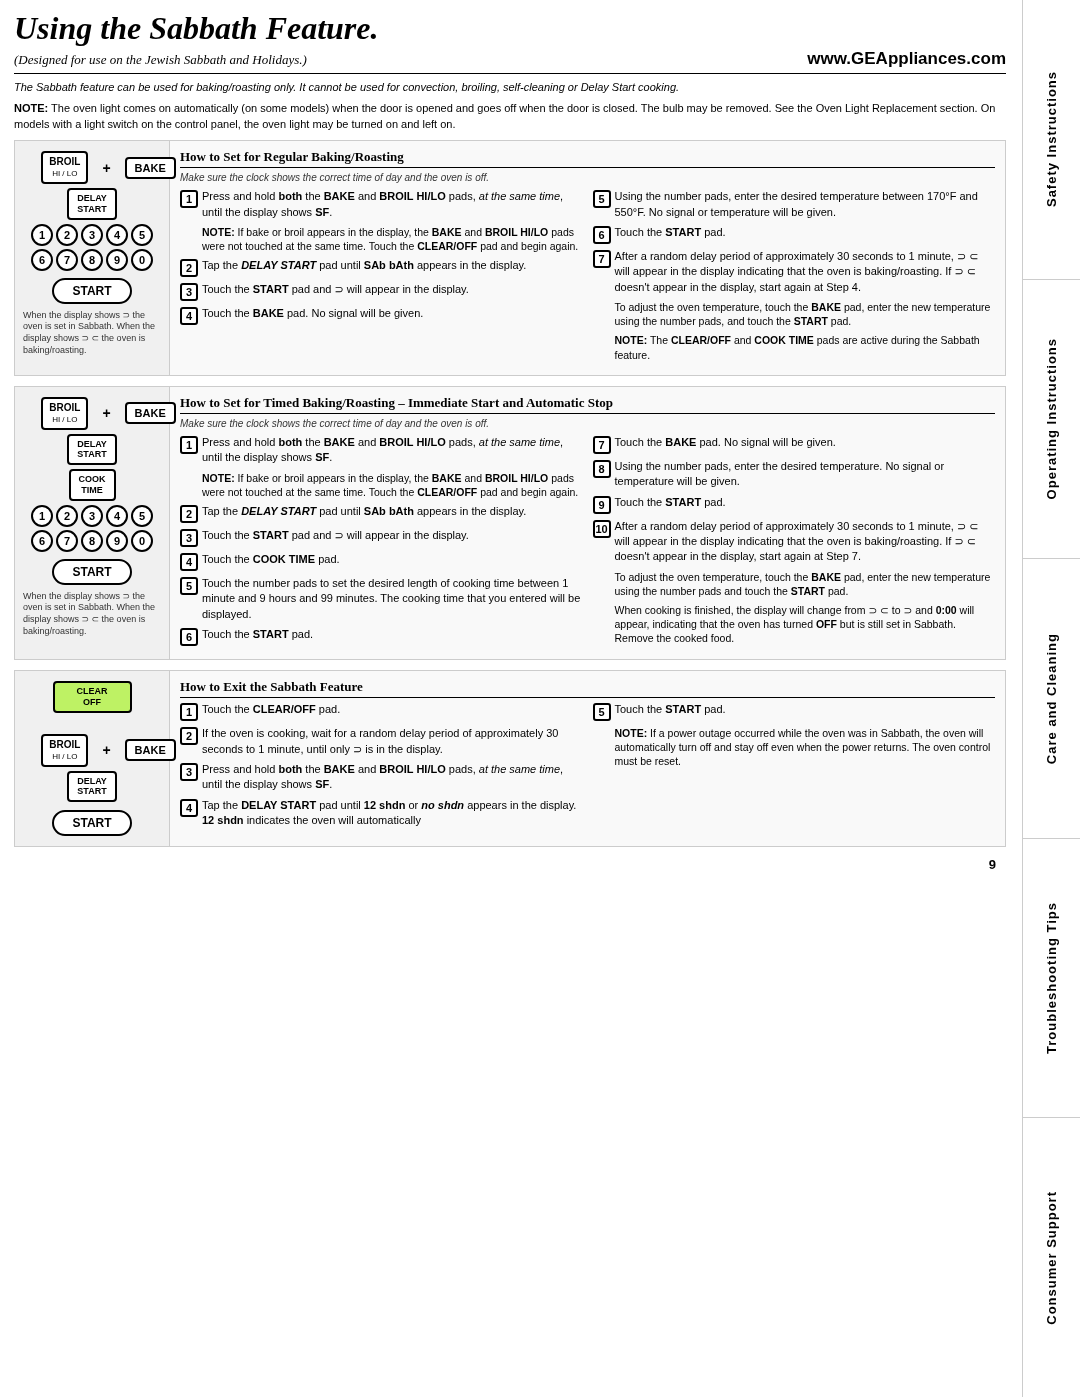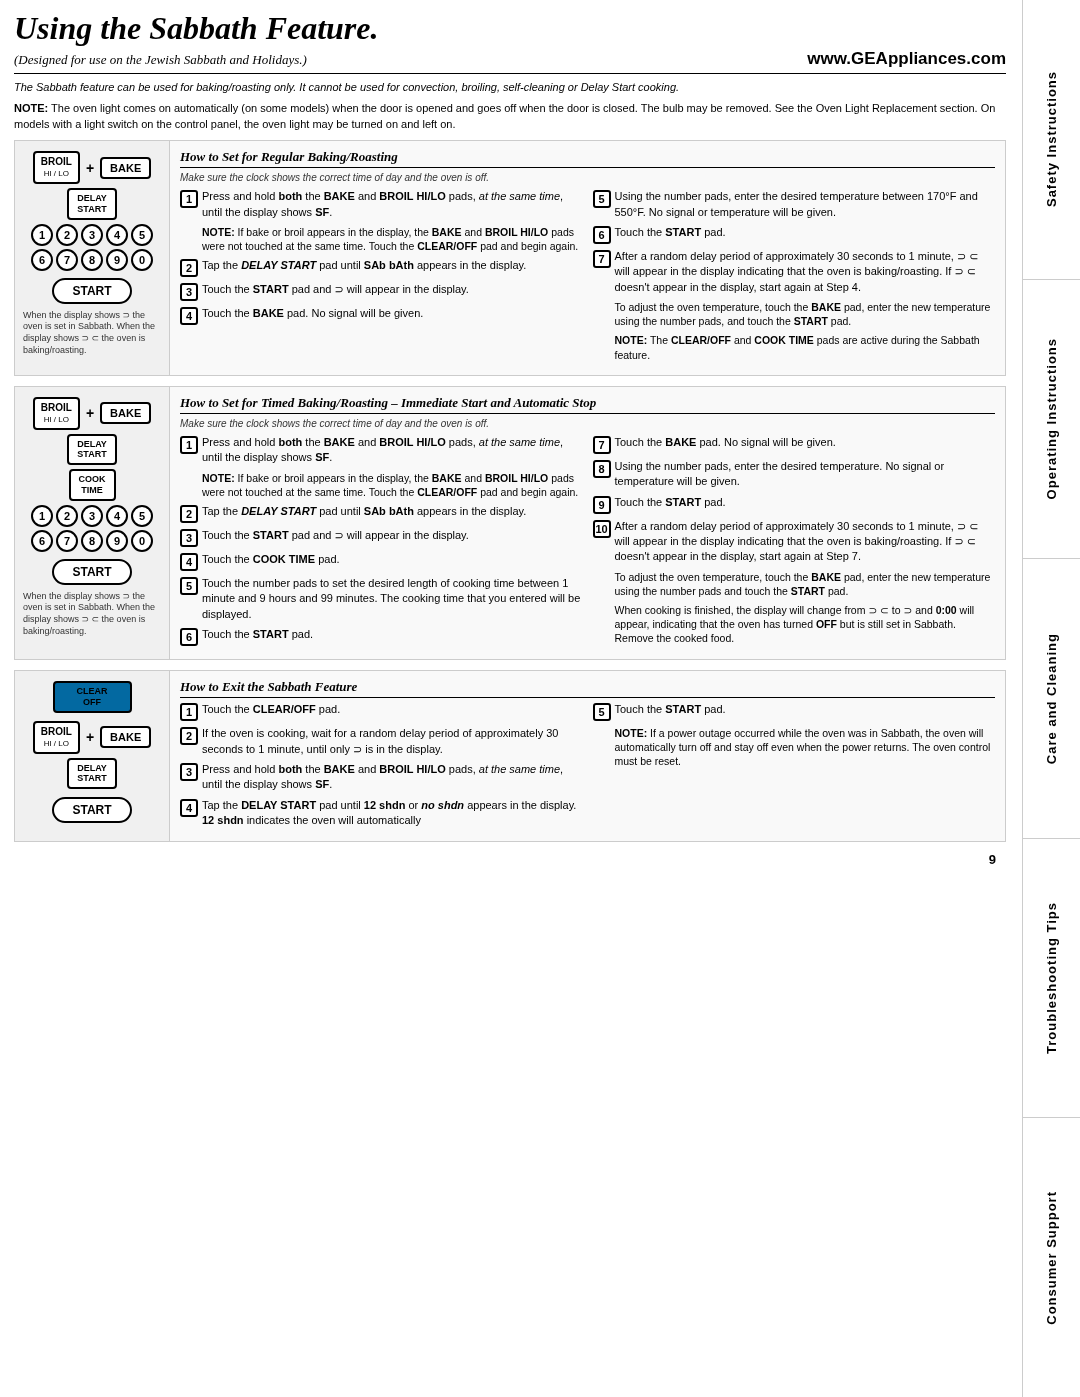--- a/index.html
+++ b/index.html
@@ -104,21 +104,22 @@
       display: flex;
       flex-direction: column;
       align-items: center;
       background: #f0f0f0;
       border-right: 1px solid #ccc;
     }
     .keypad-top-row {
       display: flex;
       align-items: center;
       margin-bottom: 4px;
-      gap: 4px;
+      gap: 12px;
+      padding-left: 33px;
     }
     .btn-broil {
       border: 2px solid #000;
       border-radius: 4px;
       padding: 3px 6px;
       font-size: 10px;
       font-weight: bold;
       text-align: center;
       background: #fff;
       line-height: 1.1;
@@ -188,34 +189,33 @@
       text-align: left;
       color: #333;
     }
     .btn-clear-off {
       border: 2px solid #000;
       border-radius: 4px;
       padding: 3px 22px;
       font-size: 9px;
       font-weight: bold;
       text-align: center;
-      background: #0369a1;
-      margin-bottom: 8px;
+      background: #bef264;
+      margin-bottom: 21px;
       line-height: 1.2;
     }
 
     
     .instructions-panel {
       flex: 1;
       padding: 8px 10px;
     }
     .section-title {
       font-size: 13px;
       font-weight: bold;
-      font-style: italic;
       margin-bottom: 4px;
       border-bottom: 1px solid #000;
       padding-bottom: 2px;
       font-family: 'Times New Roman', serif;
     }
     .section-subtitle {
       font-size: 10px;
       font-style: italic;
       margin-bottom: 6px;
       color: #333;

